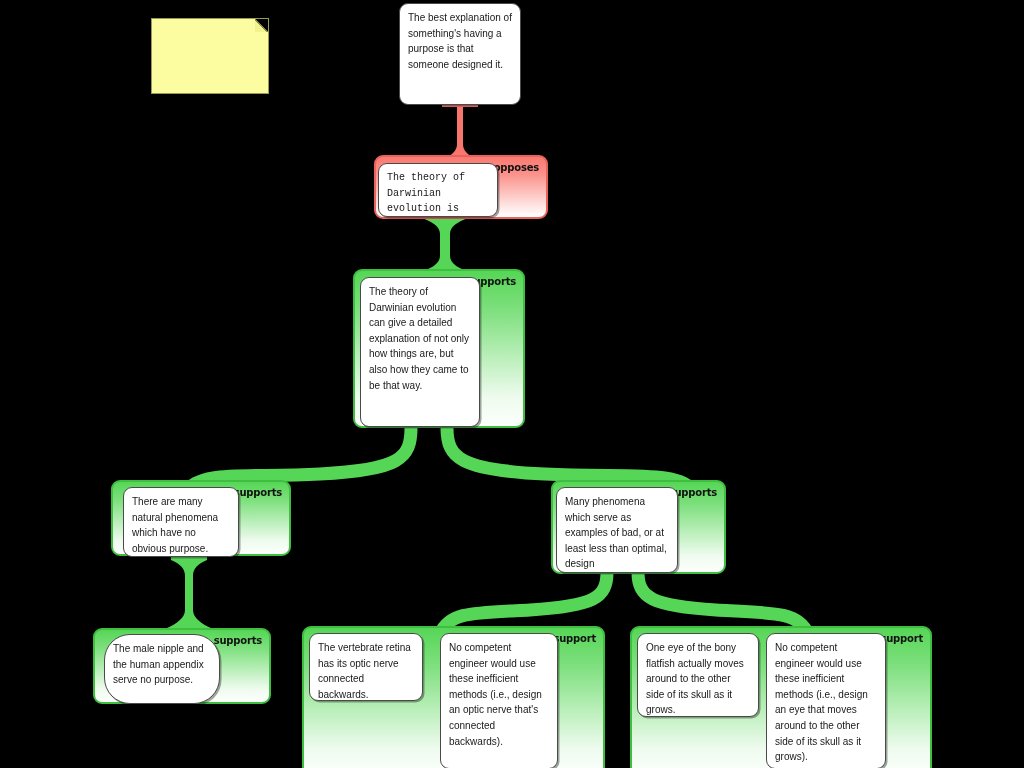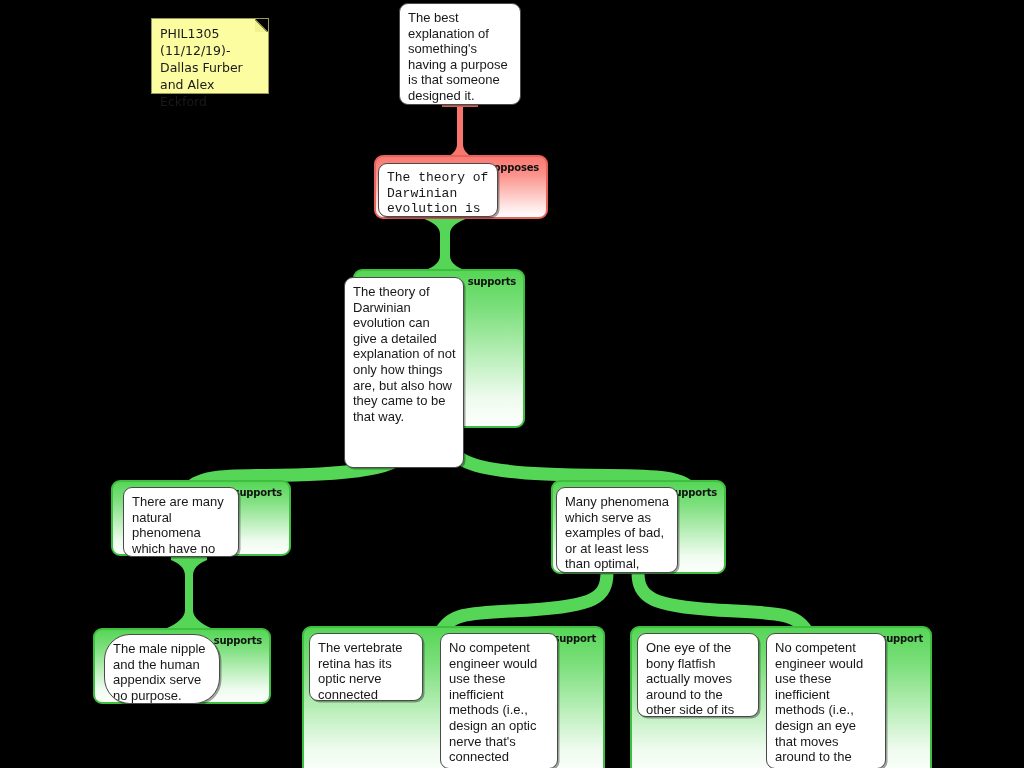--- a/index.html
+++ b/index.html
@@ -65,21 +65,21 @@
 
   
   .claim {
     position: absolute;
     box-sizing: border-box;
     background: #FFFFFF;
     border: 1px solid #4a4a4a;
     border-radius: 9px;
     padding: 6px 7px 5px 8px;
     font-family: "Liberation Sans", sans-serif;
-    font-size: 13px;
+    font-size: 10px;
     line-height: 15.6px;
     color: #181818;
     z-index: 5;
     overflow: hidden;
   }
   .claim.shadowed {
     box-shadow: 1.5px 1.5px 0 rgba(0,0,0,0.35);
   }
 
   
@@ -134,21 +134,21 @@
   <div class="slab opposes" style="left:374px; top:155px; width:174px; height:64px;">
     <span class="slab-label">opposes</span>
   </div>
   <div class="claim shadowed" style="left:378px; top:163px; width:120px; height:54px;font-family:Liberation Mono, monospace;">
     <span>The theory of Darwinian evolution is better</span>
   </div>
 
   <div class="slab" style="left:353px; top:269px; width:172px; height:159px;">
     <span class="slab-label">supports</span>
   </div>
-  <div class="claim shadowed" style="left:344px; top:277px; width:120px; height:191px;">
+  <div class="claim shadowed" style="left:360px; top:277px; width:120px; height:150px;">
     <span>The theory of Darwinian evolution can give a detailed explanation of not only how things are, but also how they came to be that way.</span>
   </div>
 
   <div class="slab" style="left:111px; top:480px; width:180px; height:76px;">
     <span class="slab-label">supports</span>
   </div>
   <div class="claim shadowed" style="left:123px; top:487px; width:116px; height:70px;">
     <span>There are many natural phenomena which have no obvious purpose.</span>
   </div>
 
@@ -181,16 +181,15 @@
   </div>
   <div class="claim shadowed" style="left:637px; top:633px; width:122px; height:84px;">
     <span>One eye of the bony flatfish actually moves around to the other side of its skull as it grows.</span>
   </div>
   <div class="claim shadowed" style="left:766px; top:633px; width:120px; height:136px;">
     <span>No competent engineer would use these inefficient methods (i.e., design an eye that moves around to the other side of its skull as it grows).</span>
   </div>
 
   <div class="sticky" style="left:151px; top:18px; width:118px; height:76px;">
     <span class="fold"></span>
-    <span>PHIL1305 (11/12/19)- Dallas Furber and Alex Eckford</span>
   </div>
 
 </div>
 
 </body></html>

